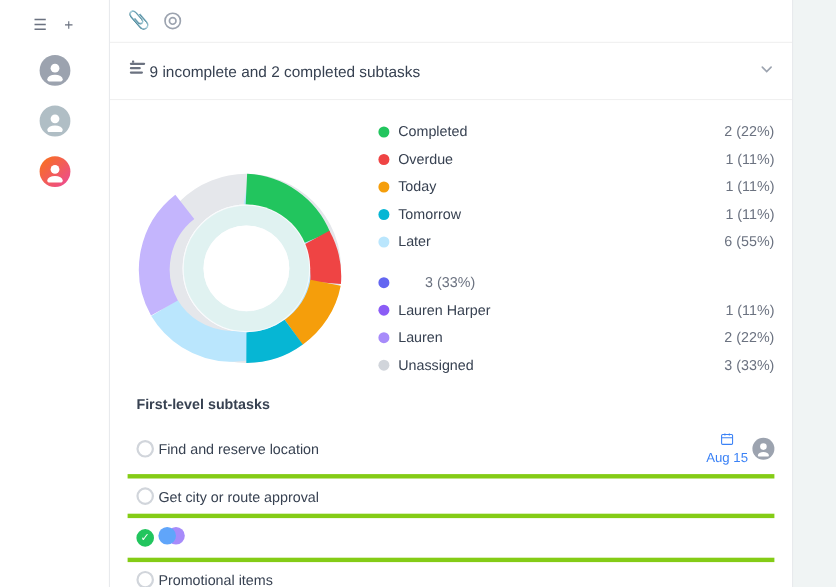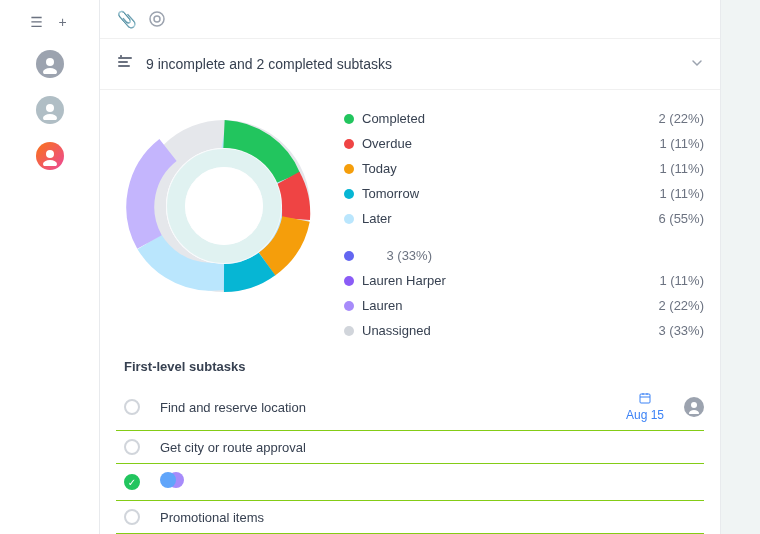--- a/index.html
+++ b/index.html
@@ -93,21 +93,21 @@
       align-items: center;
       justify-content: space-between;
       padding: 14px 16px;
       border-bottom: 1px solid #f0f0f0;
       cursor: pointer;
     }
 
     .subtasks-header-left {
       display: flex;
       align-items: center;
-      gap: 12px;
+      gap: 2px;
     }
 
     .subtasks-icon {
       color: #6b7280;
       font-size: 16px;
     }
 
     .subtasks-title {
       font-size: 14px;
       color: #374151;
@@ -115,21 +115,21 @@
     }
 
     .chevron-icon {
       color: #9ca3af;
       font-size: 12px;
     }
 
     
     .chart-section {
       display: flex;
-      align-items: flex-start;
+      align-items: flex-end;
       padding: 16px 16px 16px 24px;
       gap: 20px;
     }
 
     
     .donut-container {
       width: 200px;
       height: 200px;
       flex-shrink: 0;
       position: relative;
@@ -188,23 +188,23 @@
       font-size: 13px;
       font-weight: 600;
       color: #374151;
       margin-bottom: 10px;
       padding-left: 8px;
     }
 
     .subtask-item {
       display: flex;
       align-items: center;
-      gap: 20px;
+      gap: 4px;
       padding: 8px 0 8px 8px;
-      border-bottom: 1px solid #84cc16;
+      border-bottom: 4px solid #84cc16;
     }
 
     .subtask-circle {
       width: 16px;
       height: 16px;
       border-radius: 50%;
       border: 2px solid #d1d5db;
       flex-shrink: 0;
       display: flex;
       align-items: center;

